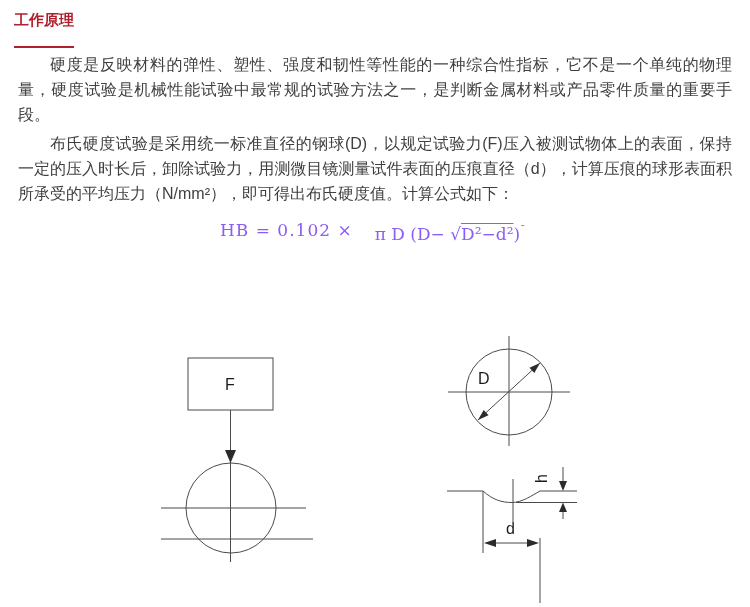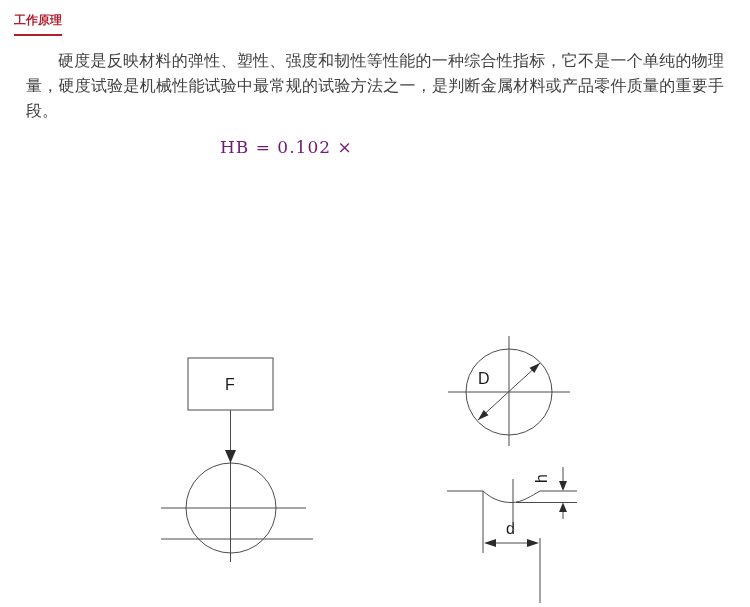--- a/index.html
+++ b/index.html
@@ -3,36 +3,36 @@
 <meta charset="utf-8">
 <style>
   html,body{margin:0;padding:0;}
   body{
     width:750px;height:607px;background:#ffffff;position:relative;
     font-family:"Liberation Sans",sans-serif;overflow:hidden;
   }
   .content{padding:0 14px;}
   .section-title{
     display:inline-block;
-    font-size:12px;font-weight:bold;color:#B01F2E;
+    font-size:15px;font-weight:bold;color:#B01F2E;
     margin:10px 0 0 0;line-height:20px;
-    border-bottom:2px solid #B01F2E;padding-bottom:4px;
+    border-bottom:2px solid #B01F2E;padding-bottom:16px;
   }
   p.body-par{
     font-size:16px;color:#3F3F3F;line-height:25px;
-    text-align:justify;margin:12px;
+    text-align:justify;margin:4px;
   }
   .indent{text-indent:2em;}
   .p1{margin-top:9px;}
   .p3{margin-top:24px;}
   .formula-row{
     display:flex;align-items:flex-start;
     margin:14px 0 8px 206px;
     font-family:"DejaVu Serif",serif;
-    font-size:17px;color:#701a75;
+    font-size:17px;color:#8b5cf6;
   }
   .formula-lhs{margin-right:20px;letter-spacing:1px;white-space:pre;}
   .frac{display:inline-block;text-align:center;vertical-align:middle;}
   .frac .num{padding:0 10px 3px 10px;border-bottom:1.5px solid #2b2b2b;}
   .frac .den{padding:3px 2px 0 2px;white-space:pre;}
   .ovl{text-decoration:overline;}
   .den-sup{font-size:11px;vertical-align:super;}
   .diagram-svg{position:absolute;left:0;top:330px;}
   .diagram-svg text{
     font-family:"Liberation Sans",sans-serif;
@@ -40,24 +40,26 @@
   }
 </style>
 </head>
 <body>
 
 <div class="content">
   <h1 class="section-title">工作原理</h1>
 
   <p class="body-par indent p1">硬度是反映材料的弹性、塑性、强度和韧性等性能的一种综合性指标，它不是一个单纯的物理量，硬度试验是机械性能试验中最常规的试验方法之一，是判断金属材料或产品零件质量的重要手段。</p>
 
+  <p class="body-par indent p2">布氏硬度试验是采用统一标准直径的钢球(D)，以规定试验力(F)压入被测试物体上的表面，保持一定的压入时长后，卸除试验力，用测微目镜测量试件表面的压痕直径（d），计算压痕的球形表面积所承受的平均压力（N/mm²），即可得出布氏硬度值。计算公式如下：</p>
 
   <div class="formula-row">
     <span class="formula-lhs">HB = 0.102 ×</span>
     <span class="frac">
+      <span class="den" style="display:block"><span>π D (D− </span><span>√</span><span class="ovl">D²−d²</span><span>)</span><span class="den-sup">¯</span></span>
     </span>
   </div>
 
 </div>
 
 <svg class="diagram-svg" width="750" height="277" viewBox="0 330 750 277">
   <g stroke="#4B4B4B" stroke-width="1" fill="none">
 
     <rect x="188" y="358" width="85" height="52"></rect>
     <line x1="230.5" y1="410" x2="230.5" y2="562"></line>

